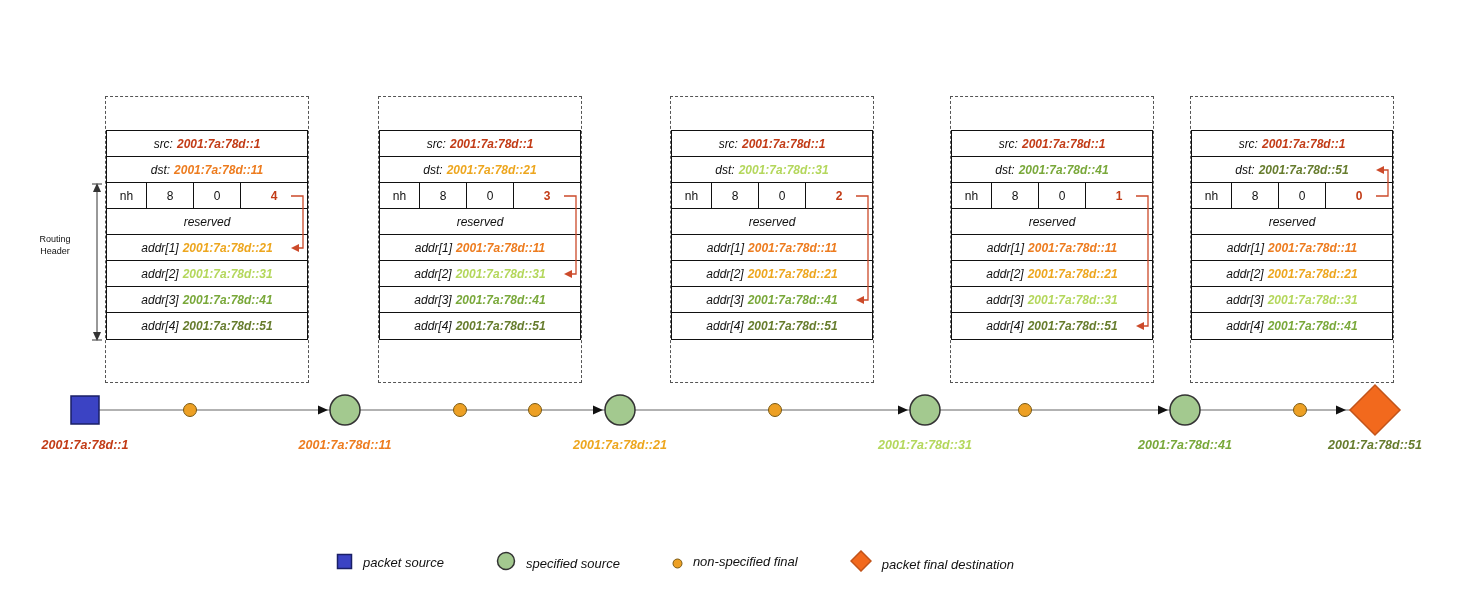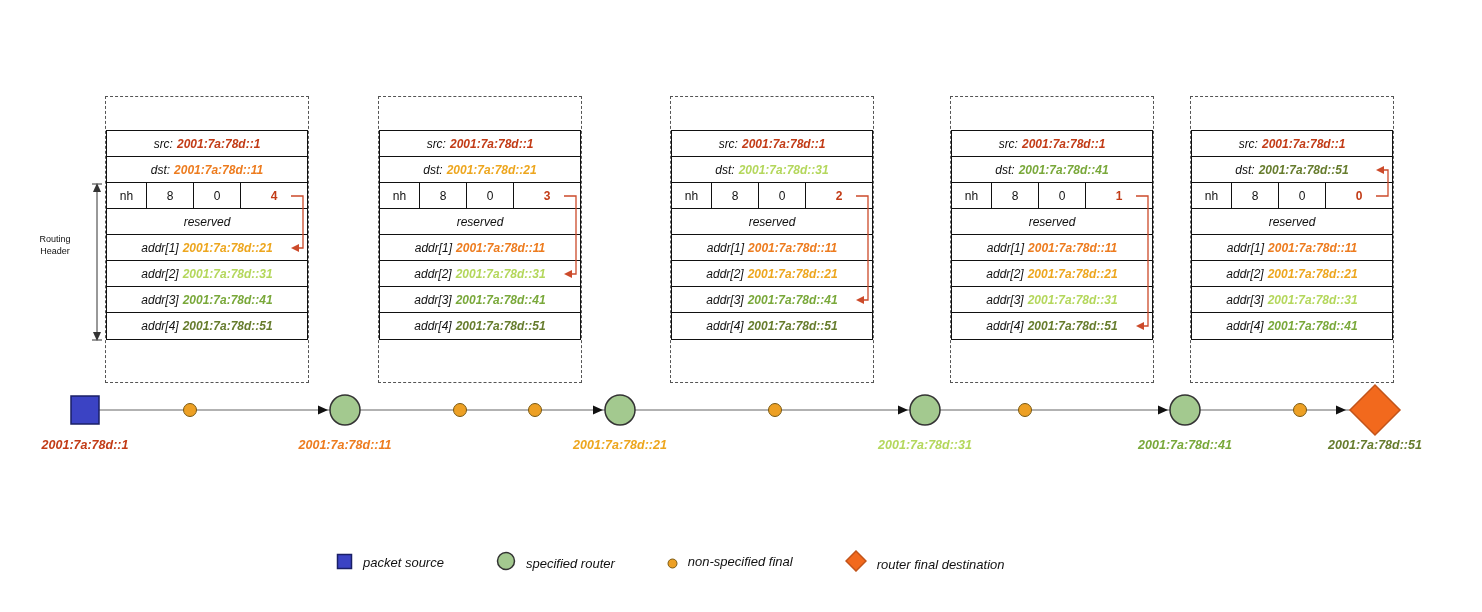--- a/index.html
+++ b/index.html
@@ -304,29 +304,29 @@
     <div class="legend-item">
       <svg width="17" height="17">
         <rect x="1.5" y="1.5" width="14" height="14" stroke="#1a1f66" stroke-width="1.5" fill="#3b43c4"></rect>
       </svg>
       <span class="legend-label">packet source</span>
     </div>
     <div class="legend-item">
       <svg width="20" height="20">
         <circle cx="10" cy="10" r="8.5" stroke="#333" stroke-width="1.5" fill="#a3c98f"></circle>
       </svg>
-      <span class="legend-label">specified router</span>
+      <span class="legend-label">specified source</span>
     </div>
     <div class="legend-item">
       <svg width="11" height="11">
         <circle cx="5.5" cy="5.5" r="4.5" stroke="#7a5a14" stroke-width="1" fill="#eda024"></circle>
       </svg>
       <span class="legend-label">non-specified final</span>
     </div>
     <div class="legend-item">
       <svg width="22" height="22">
         <polygon points="11,1 21,11 11,21 1,11" stroke="#c2541a" stroke-width="1.5" fill="#f2691d"></polygon>
       </svg>
-      <span class="legend-label">router final destination</span>
+      <span class="legend-label">packet final destination</span>
     </div>
   </div>
 
 </div>
 
 </body></html>

